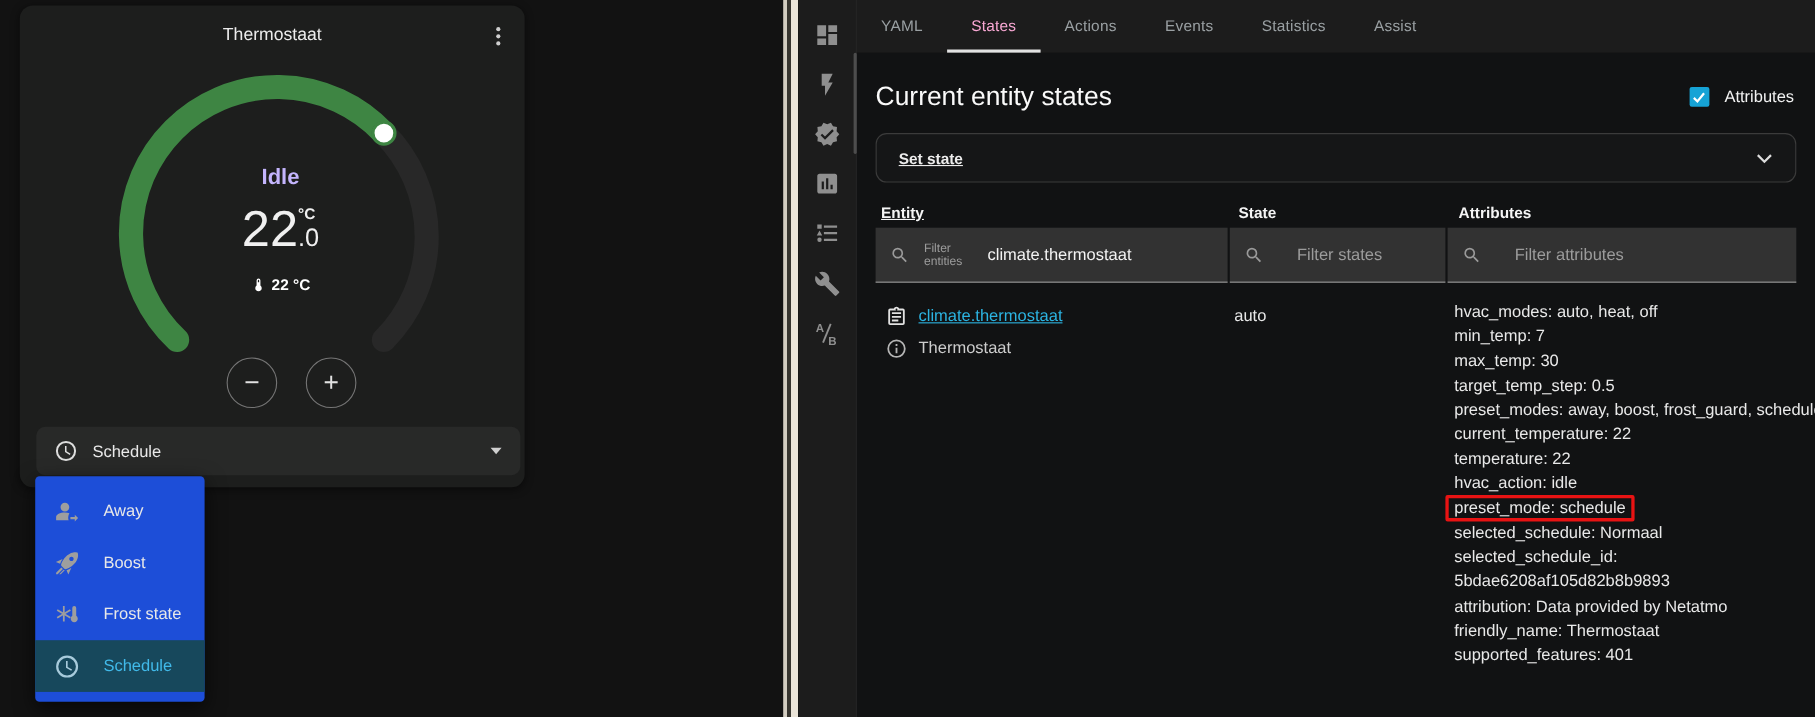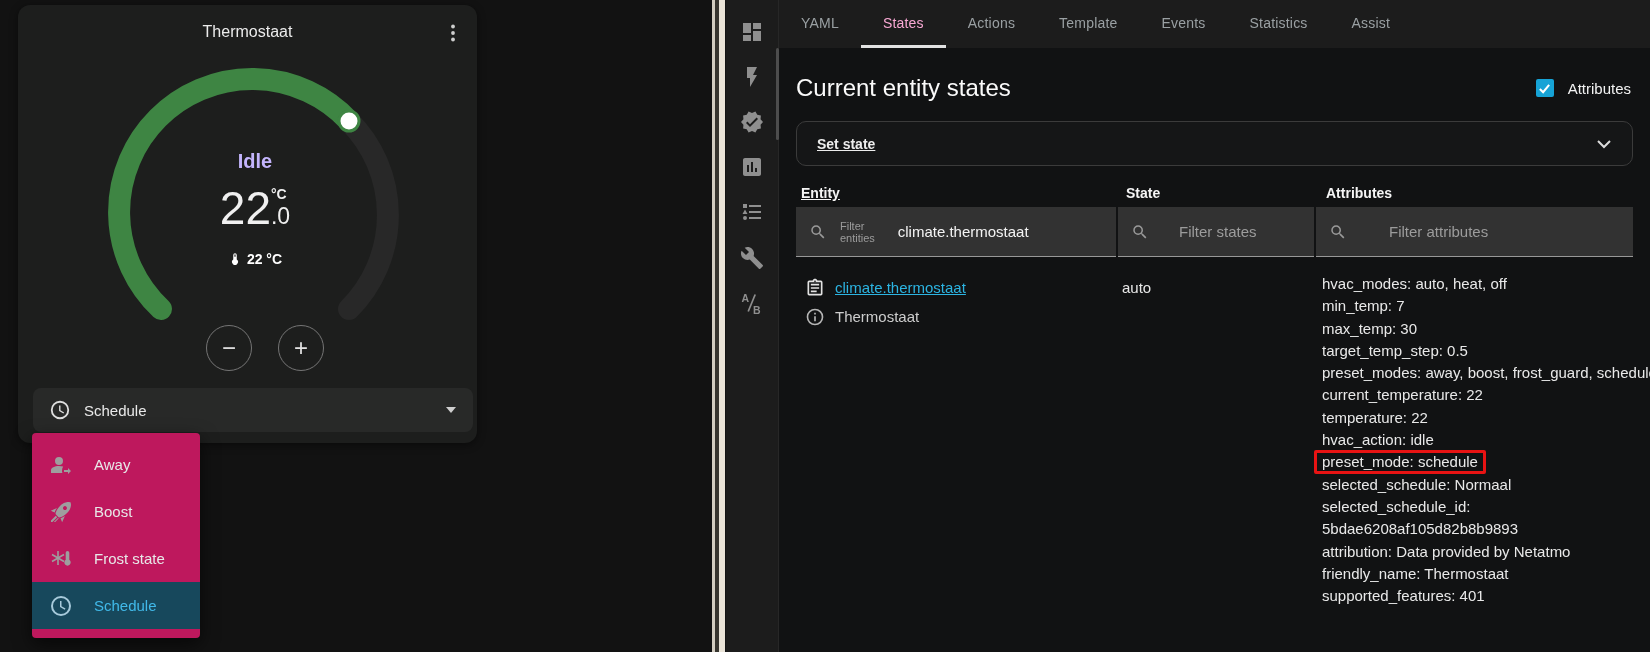--- a/index.html
+++ b/index.html
@@ -29,21 +29,21 @@
   .btn-minus{left:188px;top:320px;}
   .btn-plus{left:260px;top:320px;}
   .preset-select{position:absolute;left:15px;top:383px;width:440px;height:44px;background:#282928;
                  border-radius:8px;display:flex;align-items:center;cursor:pointer;}
   .preset-select .sel-icon{margin-left:16px;width:22px;height:22px;fill:#dedede;}
   .preset-select .sel-label{margin-left:13px;font-size:15px;color:#e9e9e9;}
   .sel-caret{margin-left:auto;margin-right:17px;width:0;height:0;border-left:5px solid transparent;
              border-right:5px solid transparent;border-top:6px solid #cfcfcf;}
 
   
-  .preset-menu{position:absolute;left:32px;top:433px;width:168px;height:205px;background:#be185d;
+  .preset-menu{position:absolute;left:32px;top:433px;width:154px;height:205px;background:#1d4ed8;
                border-radius:4px;box-shadow:0 6px 18px rgba(0,0,0,.6);padding-top:8px;
                box-sizing:border-box;z-index:5;}
   .menu-item{height:47px;display:flex;align-items:center;font-size:15px;color:#e8e8e8;cursor:pointer;}
   .menu-item svg{margin-left:17px;width:24px;height:24px;fill:#9e9e9e;flex:none;}
   .menu-item .lbl{margin-left:21px;}
   .menu-item.selected{background:#17485c;color:#41b9e9;}
   .menu-item.selected svg{fill:#a7cadb;}
 
   
   .window-divider{position:absolute;left:712px;top:0;width:14px;height:652px;
@@ -77,21 +77,21 @@
   .set-state{position:absolute;left:17px;right:17px;top:73px;height:43px;border:1px solid #3b3b3b;
              border-radius:10px;background:#151617;display:flex;align-items:center;cursor:pointer;}
   .set-state .lbl{margin-left:20px;font-size:14px;font-weight:600;color:#ededed;text-decoration:underline;}
   .set-state .chev{margin-left:auto;margin-right:20px;}
 
   .table{position:absolute;left:17px;right:0;top:133px;bottom:0;}
   .th{position:absolute;top:4px;font-size:14px;font-weight:700;color:#f5f5f5;}
   .th.c1{left:5px;text-decoration:underline;} .th.c2{left:330px;} .th.c3{left:530px;}
   .fcell{position:absolute;top:26px;height:50px;background:#323232;border-bottom:1px solid #989898;
          box-sizing:border-box;display:flex;align-items:center;}
-  .f1{left:0;width:320px;} .f2{left:322px;width:196px;} .f3{left:520px;right:17px;gap:12px;}
+  .f1{left:0;width:320px;} .f2{left:322px;width:196px;} .f3{left:520px;right:17px;}
   .fcell .mag{margin-left:13px;flex:none;}
   .fstack{margin-left:13px;display:flex;flex-direction:row;gap:1px;}
   .flabel{font-size:11px;color:#9c9c9c;}
   .finput{background:transparent;border:none;outline:none;font-size:15px;color:#f4f4f4;
           font-family:"Liberation Sans",sans-serif;padding:0;width:240px;}
   .finput::placeholder{color:#9c9c9c;opacity:1;}
   .f2 .finput,.f3 .finput{margin-left:30px;width:150px;}
 
   .entity-cell{position:absolute;left:0;top:92px;width:320px;}
   .erow{display:flex;align-items:center;height:29px;}
@@ -215,21 +215,20 @@
         <text x="13" y="22.5" font-size="10.5" font-weight="700" font-family="Liberation Sans" fill="#8f8f8f">B</text>
         <path d="M15.2 3.5L8.2 20.5" stroke="#8f8f8f" stroke-width="1.7" fill="none"></path>
       </svg>
       <div class="sidebar-scroll-thumb"></div>
     </div>
 
     <div class="tab-bar">
       <div class="tab">YAML</div>
       <div class="tab active">States</div>
       <div class="tab">Actions</div>
-      <div class="tab">Template</div>
       <div class="tab">Events</div>
       <div class="tab">Statistics</div>
       <div class="tab">Assist</div>
     </div>
 
     <div class="content">
       <div class="heading">Current entity states</div>
 
       <div class="attr-toggle">
         <span class="checkbox">

